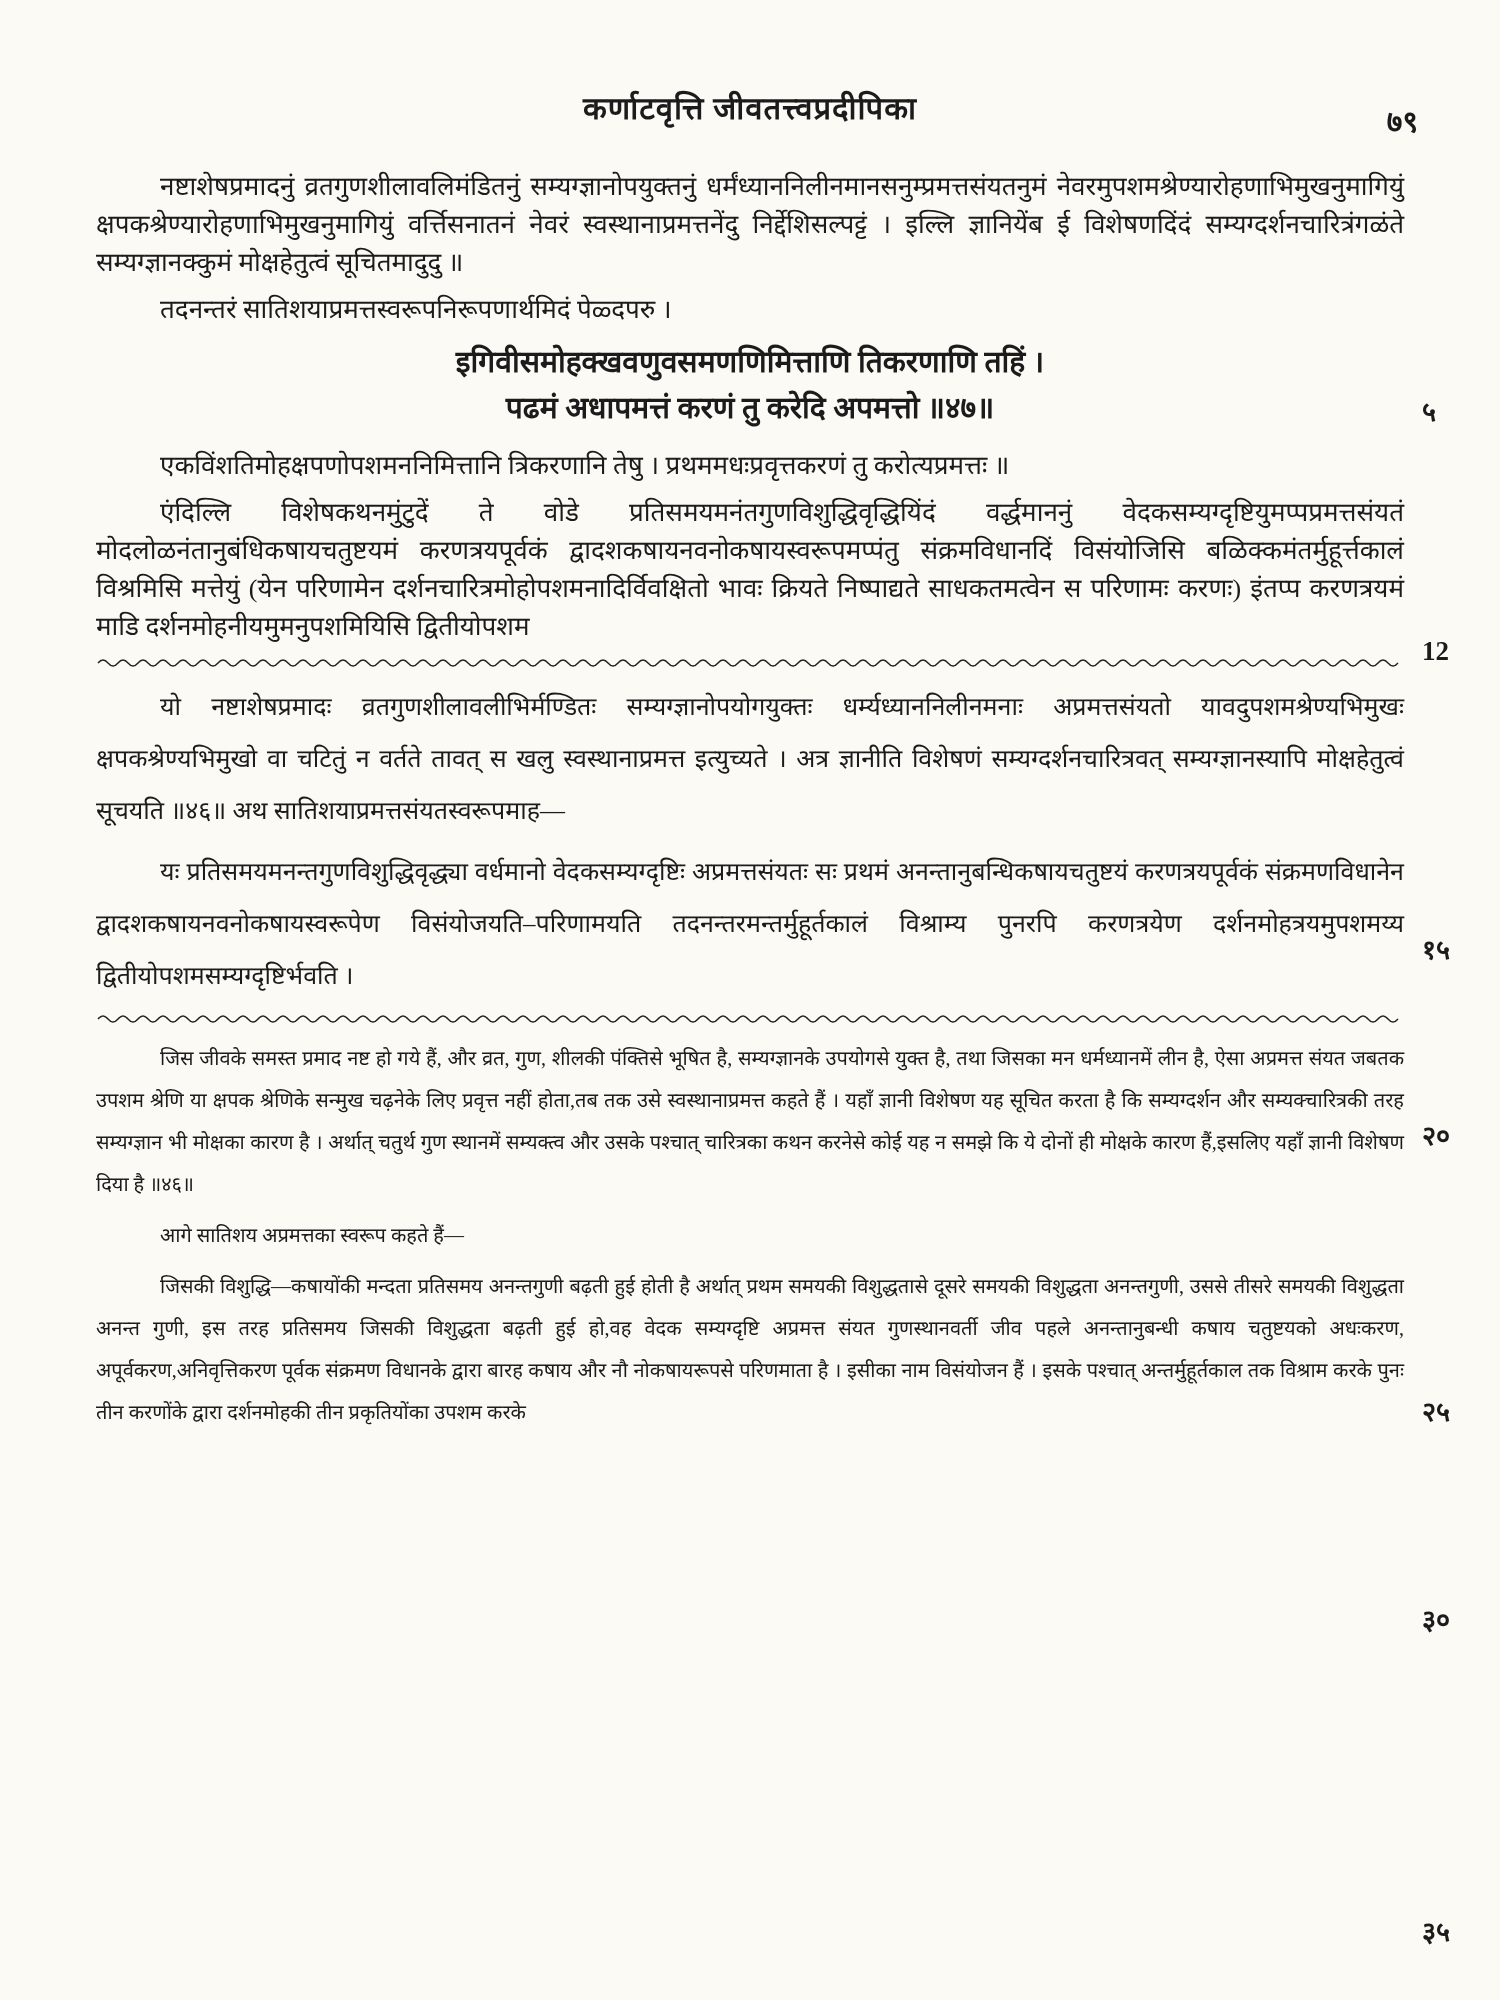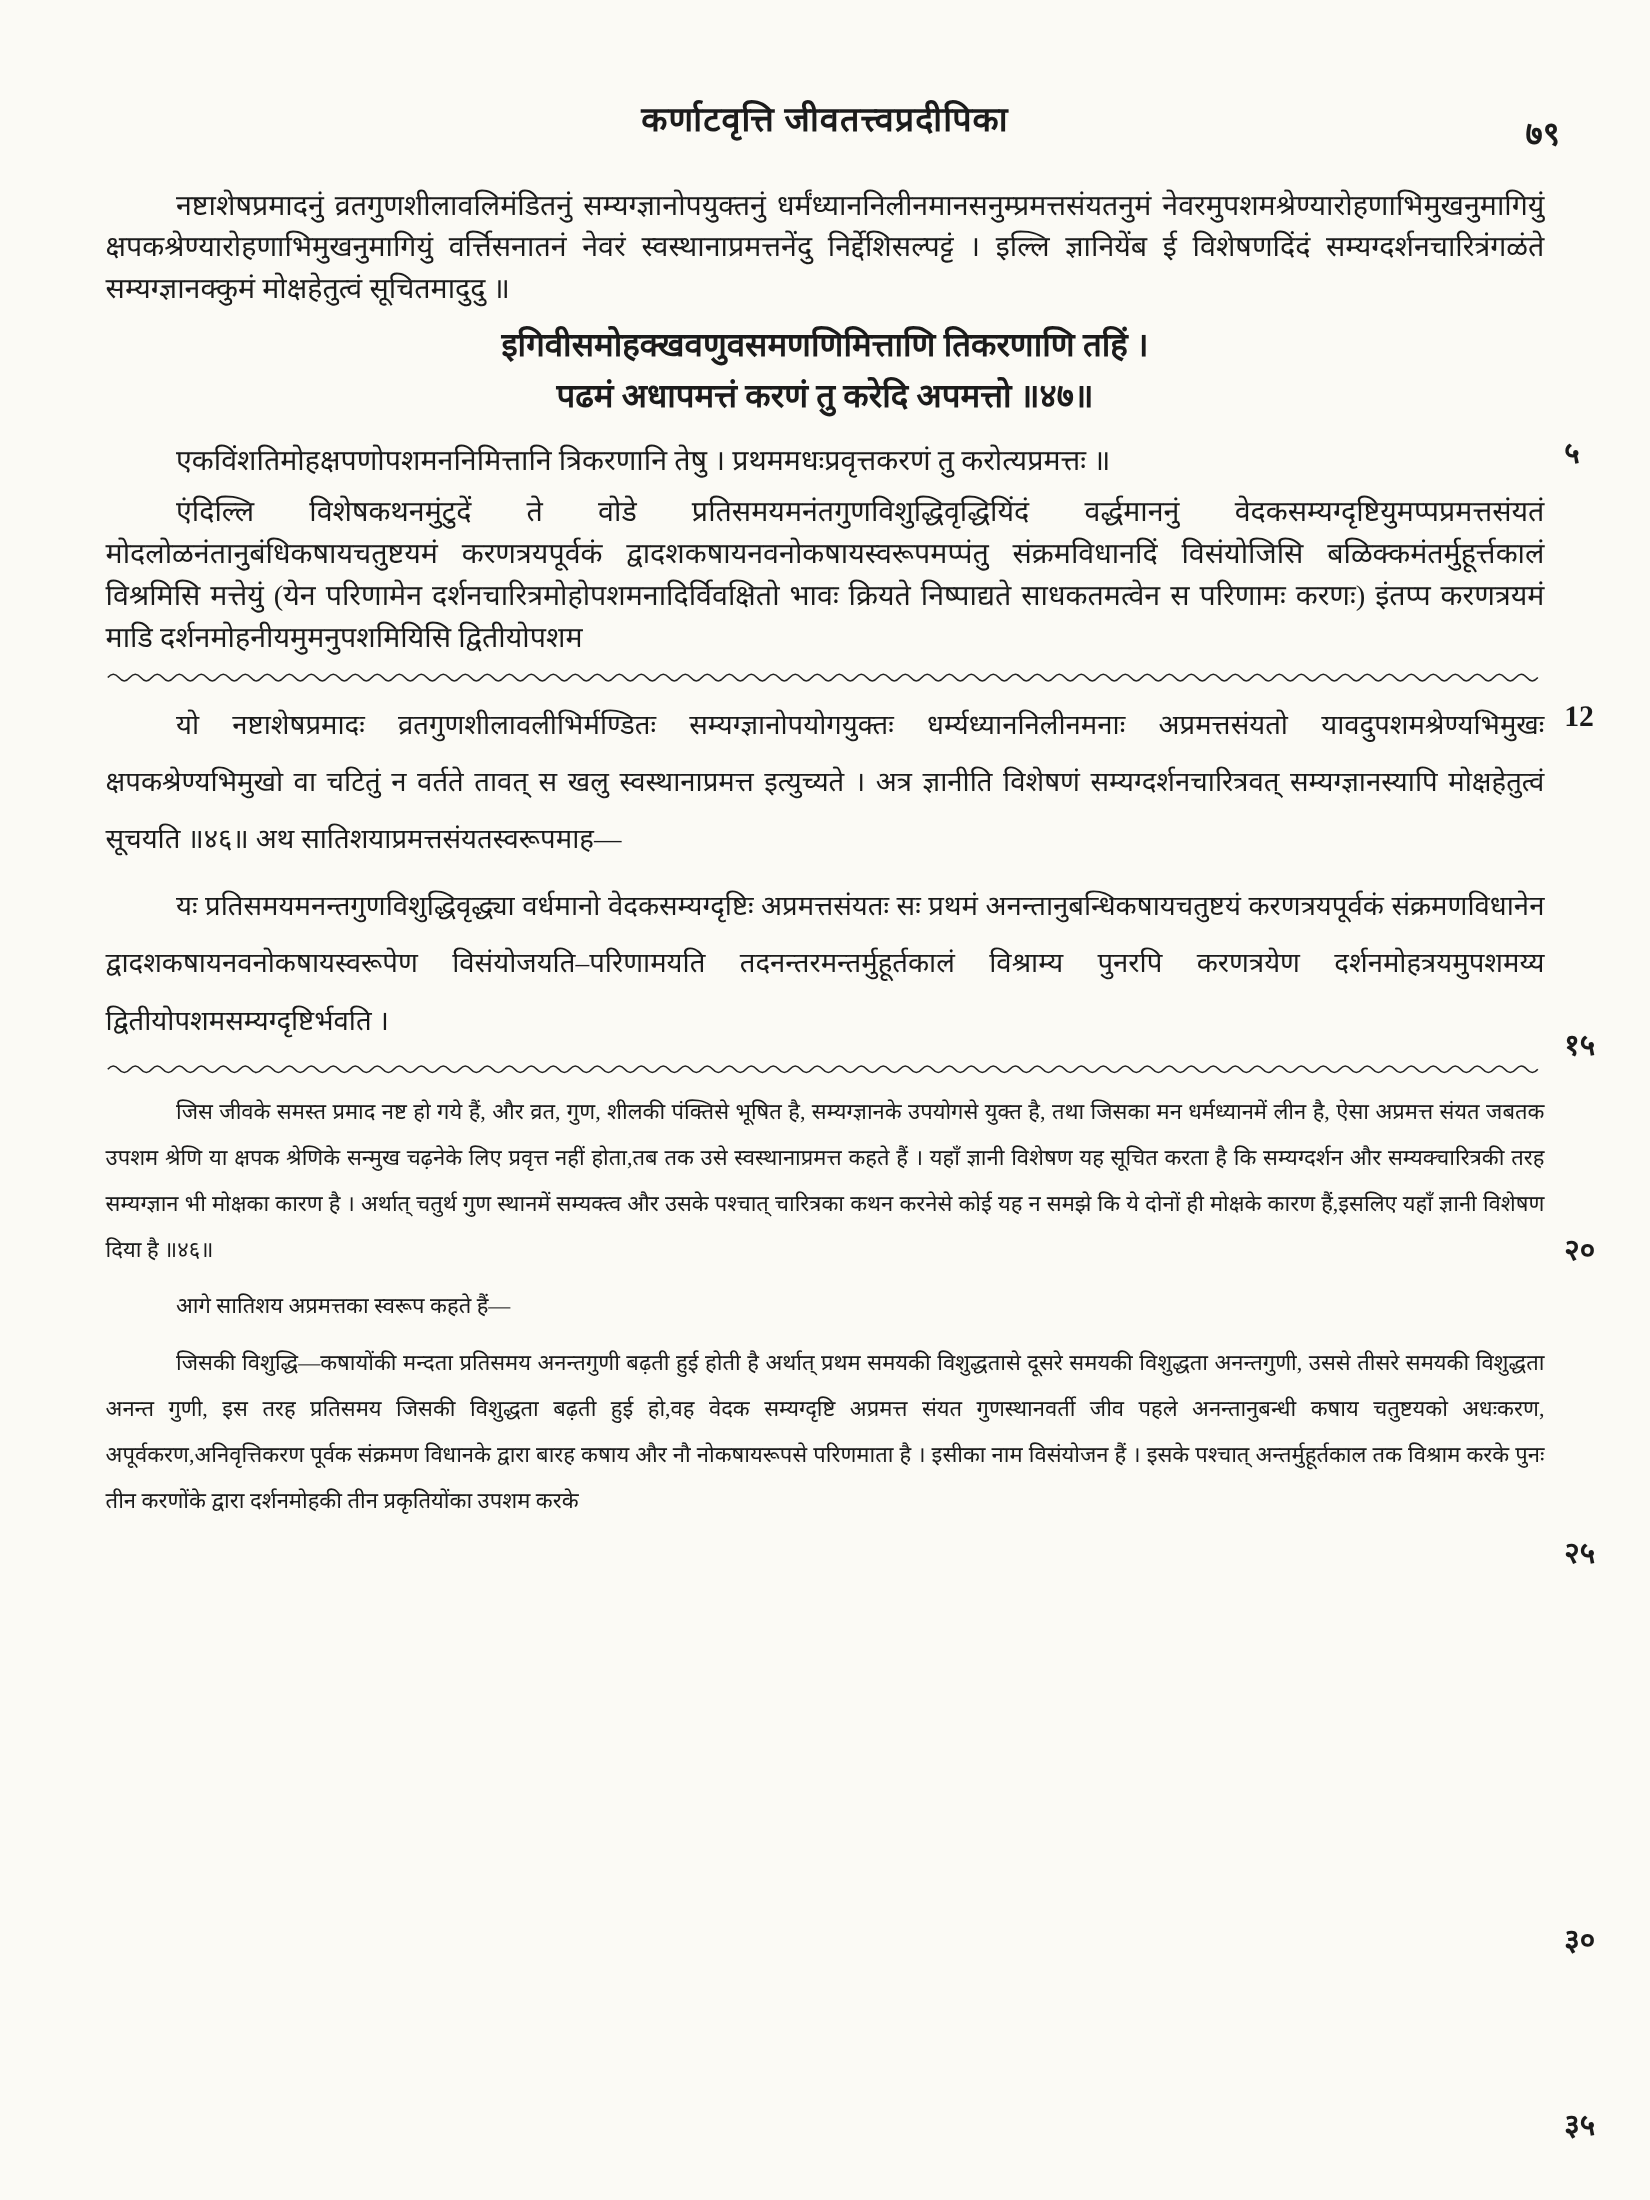--- a/index.html
+++ b/index.html
@@ -57,20 +57,21 @@
 
 <div class="page">
 
   <div class="header">
     <div class="running-title">कर्णाटवृत्ति जीवतत्त्वप्रदीपिका</div>
     <div class="page-number">७९</div>
   </div>
 
   <p class="kn indent">नष्टाशेषप्रमादनुं व्रतगुणशीलावलिमंडितनुं सम्यग्ज्ञानोपयुक्तनुं धर्मंध्याननिलीनमानसनुम्प्रमत्तसंयतनुमं नेवरमुपशमश्रेण्यारोहणाभिमुखनुमागियुं क्षपकश्रेण्यारोहणाभिमुखनुमागियुं वर्त्तिसनातनं नेवरं स्वस्थानाप्रमत्तनेंदु निर्द्देशिसल्पट्टं । इल्लि ज्ञानियेंब ई विशेषणदिंदं सम्यग्दर्शनचारित्रंगळंते सम्यग्ज्ञानक्कुमं मोक्षहेतुत्वं सूचितमादुदु ॥</p>
 
+  <p class="kn indent">तदनन्तरं सातिशयाप्रमत्तस्वरूपनिरूपणार्थमिदं पेळ्दपरु ।</p>
 
   <div class="verse">
     <div>इगिवीसमोहक्खवणुवसमणणिमित्ताणि तिकरणाणि तहिं ।</div>
     <div>पढमं अधापमत्तं करणं तु करेदि अपमत्तो ॥४७॥</div>
   </div>
 
   <p class="kn indent">एकविंशतिमोहक्षपणोपशमननिमित्तानि त्रिकरणानि तेषु । प्रथममधःप्रवृत्तकरणं तु करोत्यप्रमत्तः ॥</p>
 
   <p class="kn indent">एंदिल्लि विशेषकथनमुंटुदें ते वोडे प्रतिसमयमनंतगुणविशुद्धिवृद्धियिंदं वर्द्धमाननुं वेदकसम्यग्दृष्टियुमप्पप्रमत्तसंयतं मोदलोळनंतानुबंधिकषायचतुष्टयमं करणत्रयपूर्वकं द्वादशकषायनवनोकषायस्वरूपमप्पंतु संक्रमविधानदिं विसंयोजिसि बळिक्कमंतर्मुहूर्त्तकालं विश्रमिसि मत्तेयुं (येन परिणामेन दर्शनचारित्रमोहोपशमनादिर्विवक्षितो भावः क्रियते निष्पाद्यते साधकतमत्वेन स परिणामः करणः) इंतप्प करणत्रयमं माडि दर्शनमोहनीयमुमनुपशमियिसि द्वितीयोपशम</p>
 
@@ -91,17 +92,17 @@
   <p class="hi indent">आगे सातिशय अप्रमत्तका स्वरूप कहते हैं—</p>
 
   <p class="hi indent">जिसकी विशुद्धि—कषायोंकी मन्दता प्रतिसमय अनन्तगुणी बढ़ती हुई होती है अर्थात् प्रथम समयकी विशुद्धतासे दूसरे समयकी विशुद्धता अनन्तगुणी, उससे तीसरे समयकी विशुद्धता अनन्त गुणी, इस तरह प्रतिसमय जिसकी विशुद्धता बढ़ती हुई हो,वह वेदक सम्यग्दृष्टि अप्रमत्त संयत गुणस्थानवर्ती जीव पहले अनन्तानुबन्धी कषाय चतुष्टयको अधःकरण, अपूर्वकरण,अनिवृत्तिकरण पूर्वक संक्रमण विधानके द्वारा बारह कषाय और नौ नोकषायरूपसे परिणमाता है । इसीका नाम विसंयोजन हैं । इसके पश्चात् अन्तर्मुहूर्तकाल तक विश्राम करके पुनः तीन करणोंके द्वारा दर्शनमोहकी तीन प्रकृतियोंका उपशम करके</p>
 
   <div class="margin-numbers">
     <div class="mnum" style="top:392px">५</div>
     <div class="mnum" style="top:636px">12</div>
     <div class="mnum" style="top:930px">१५</div>
     <div class="mnum" style="top:1116px">२०</div>
     <div class="mnum" style="top:1392px">२५</div>
-    <div class="mnum" style="top:1744px">३०</div>
+    <div class="mnum" style="top:1600px">३०</div>
     <div class="mnum" style="top:1912px">३५</div>
   </div>
 
 </div>
 
 </body></html>

